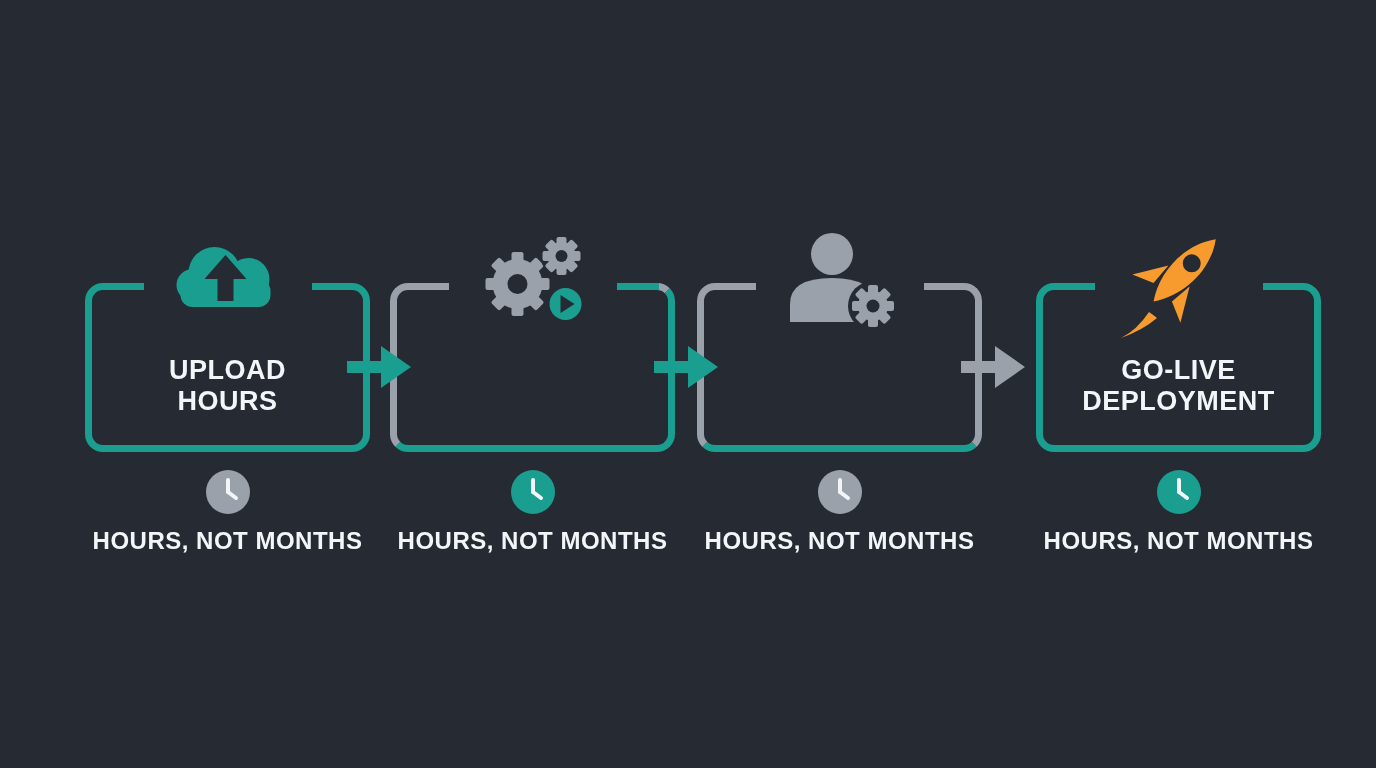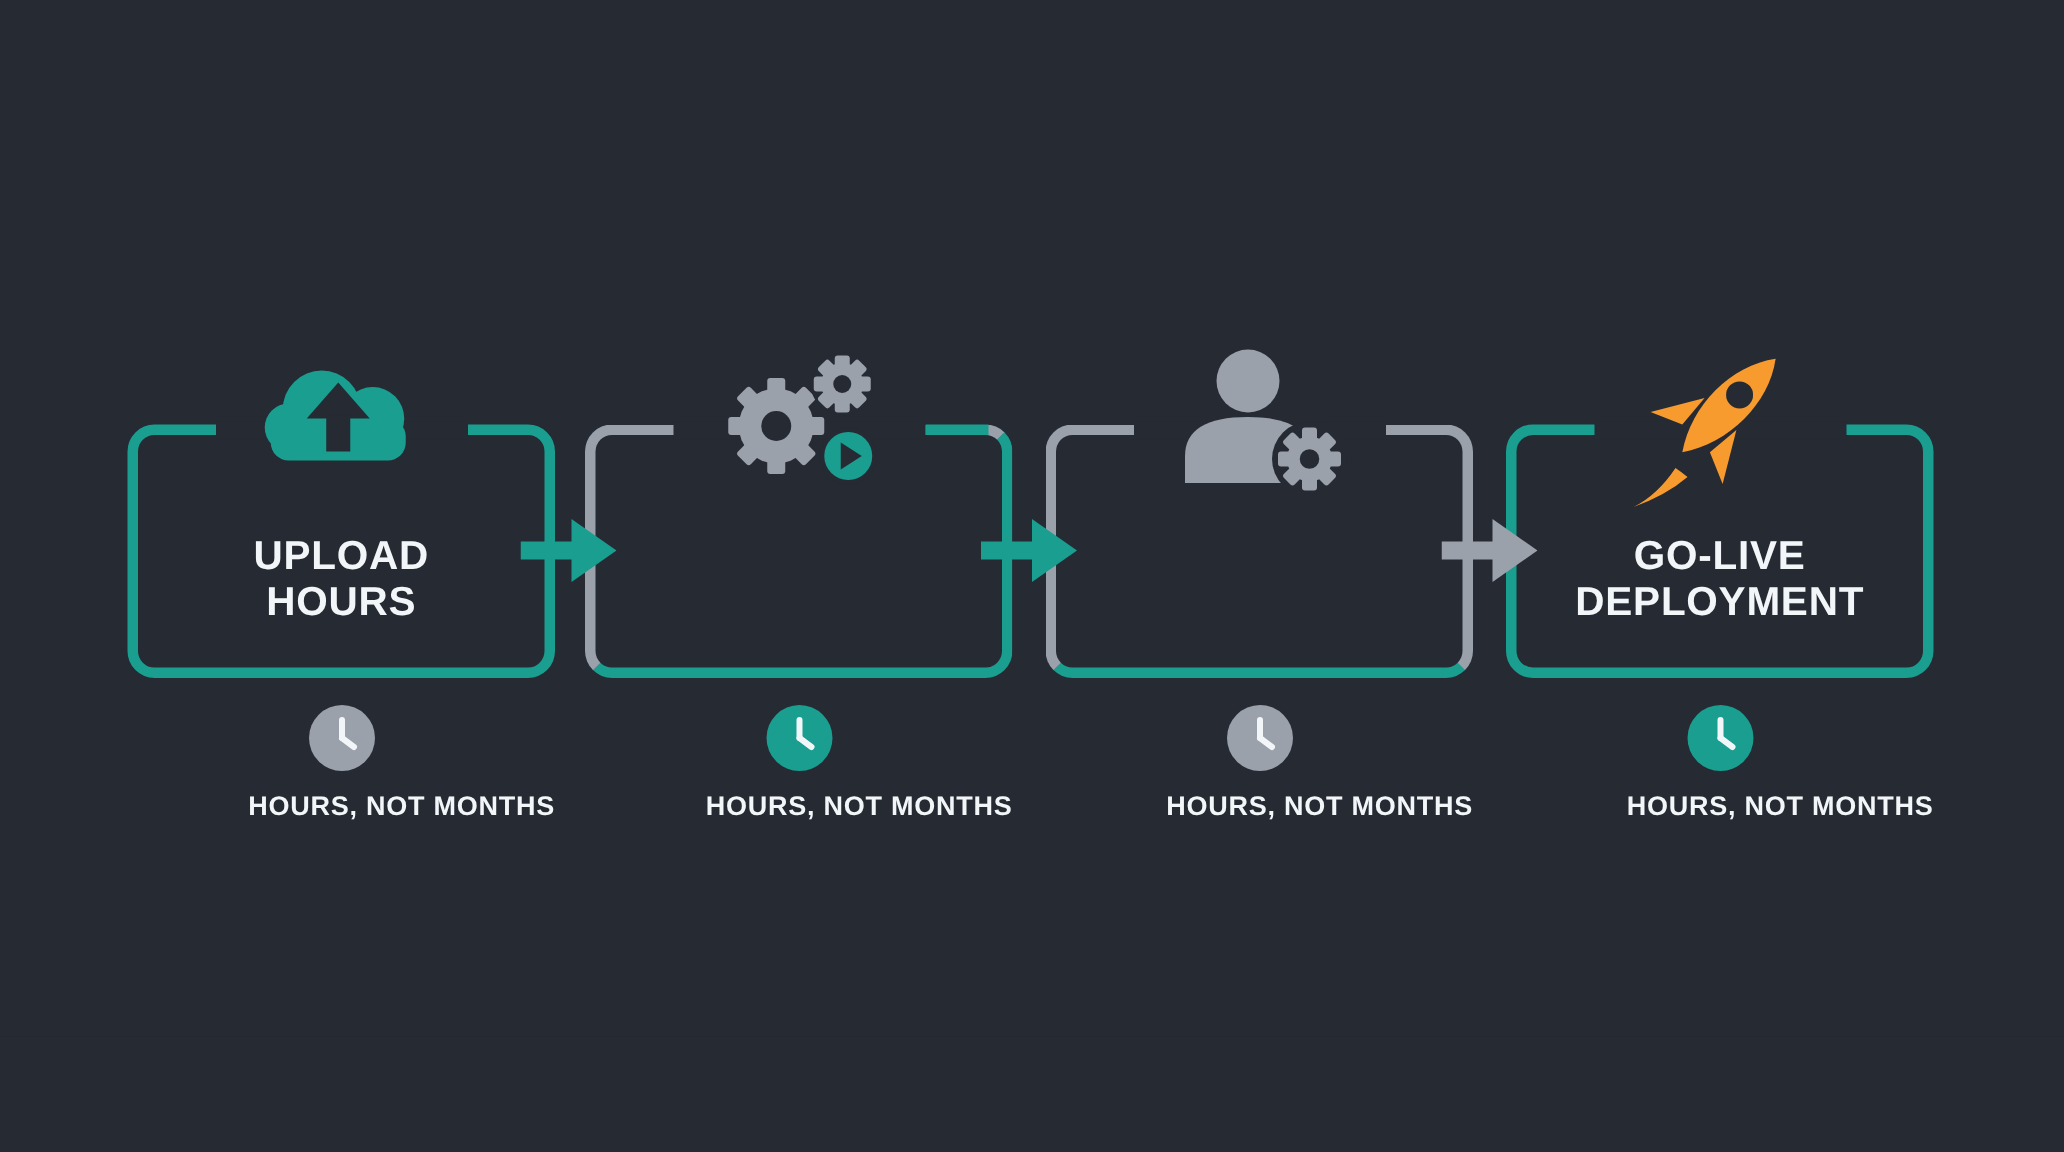--- a/index.html
+++ b/index.html
@@ -9,21 +9,21 @@
     width: 1376px;
     height: 691px;
     background: #252a33;
     overflow: hidden;
     font-family: "Liberation Sans", sans-serif;
   }
   .stage { position: absolute; top: 283px; width: 285px; }
   .stage-1 { left: 85px; }
   .stage-2 { left: 390px; }
   .stage-3 { left: 697px; }
-  .stage-4 { left: 1004px; }
+  .stage-4 { left: 1036px; }
 
   .box {
     position: relative;
     height: 169px;
     border: 7px solid #1a9e90;
     border-radius: 18px;
   }
   
   .stage-1 .box { border-color: #1a9e90; }
   .stage-2 .box { border-color: #9ba1ab #1a9e90 #1a9e90 #9ba1ab; }
@@ -73,24 +73,24 @@
     font-weight: bold;
     font-size: 27px;
     line-height: 31px;
     letter-spacing: 0.5px;
     text-align: center;
     white-space: nowrap;
   }
   .clock { width: 46px; height: 46px; margin: 17px auto 0; }
   .caption {
     margin-top: 12px;
-    text-align: right;
+    text-align: center;
     color: #f3f6f8;
     font-weight: bold;
-    font-size: 18px;
+    font-size: 24px;
     letter-spacing: 0.5px;
     white-space: nowrap;
   }
   .arrow { position: absolute; top: 346px; z-index: 4; line-height: 0; }
   .arrow-1 { left: 347px; }
   .arrow-2 { left: 654px; }
   .arrow-3 { left: 961px; }
 </style>
 </head>
 <body>

